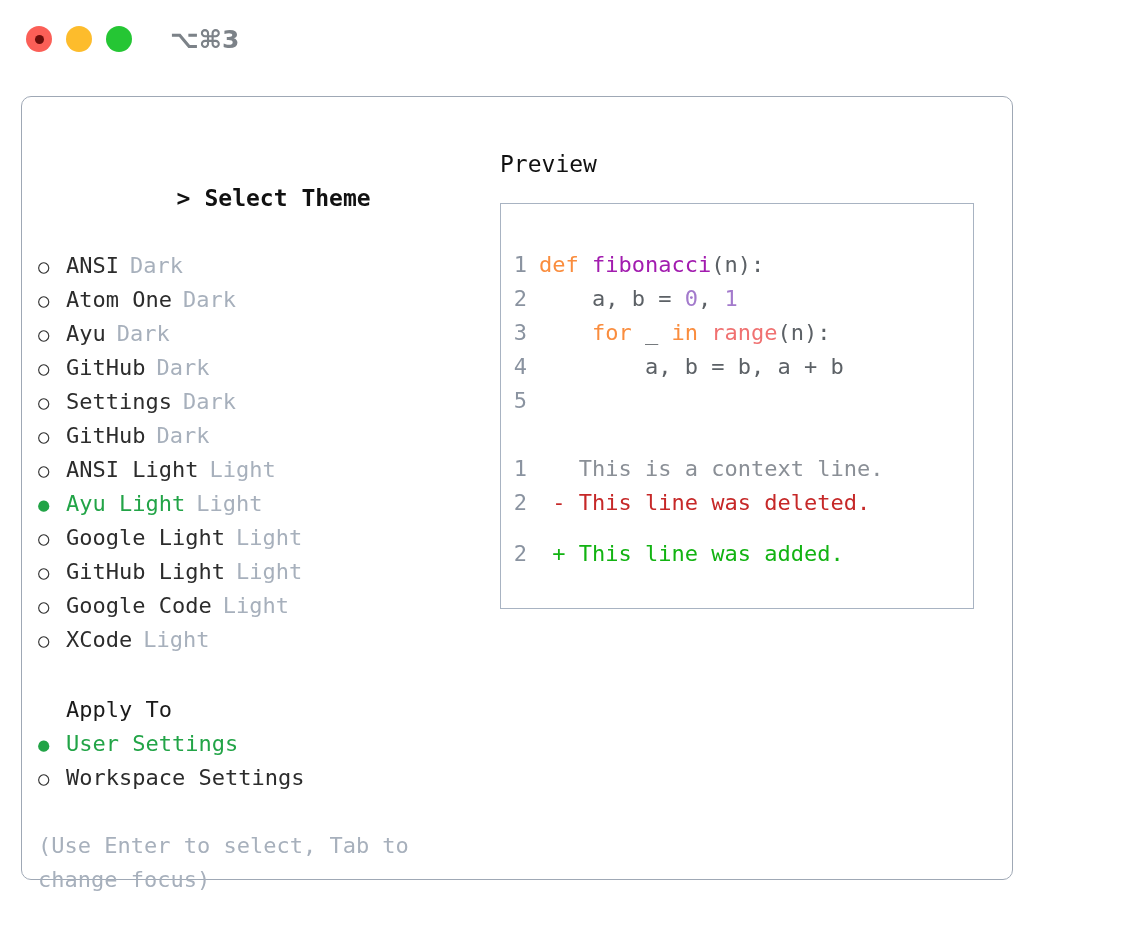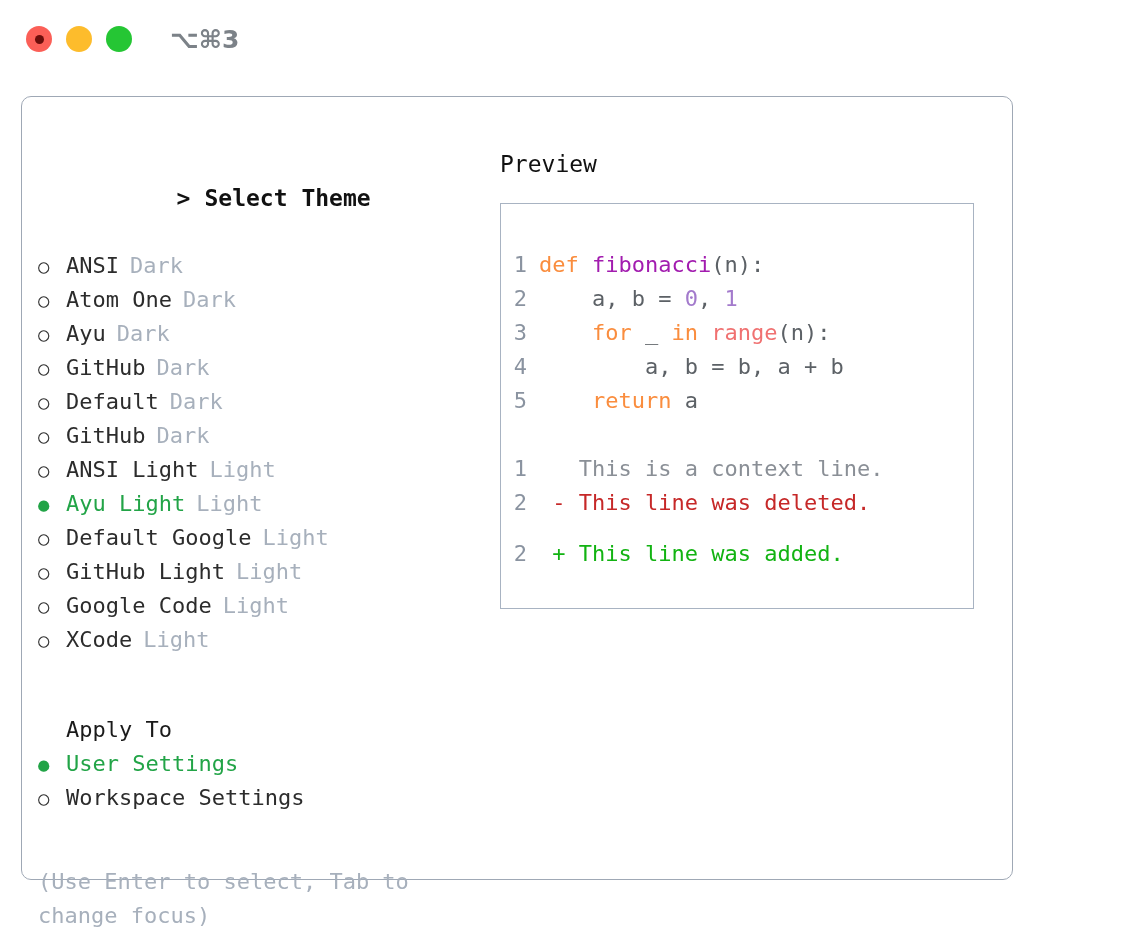--- a/index.html
+++ b/index.html
@@ -119,31 +119,31 @@
     color: #333333;
   }
   .opt-row.selected .opt-bullet { color: #22A447; }
   .opt-label { color: #2C2C2C; }
   .opt-row.selected .opt-label { color: #22A447; }
   .opt-tag {
     color: #A7B0BC;
     margin-left: 11px;
   }
 
-  #apply-group { margin-top: 56px; }
+  #apply-group { margin-top: 36px; }
   #apply-head {
     font-size: 22px;
     color: #1A1A1A;
     line-height: 34px;
     padding-left: 28px;
     white-space: pre;
   }
 
   #hint-text {
-    margin-top: 50px;
+    margin-top: 34px;
     font-size: 22px;
     line-height: 34px;
     color: #A7B0BC;
     width: 420px;
     white-space: pre-wrap;
   }
 
   
   #preview-column {
     position: absolute;
@@ -220,25 +220,25 @@
 
         <div class="section-head">
           <span class="marker">&gt;</span><span>Select Theme</span>
         </div>
 
         <div id="theme-list">
             <div class="opt-row"><span class="opt-bullet">○</span><span class="opt-label">ANSI</span><span class="opt-tag">Dark</span></div>
             <div class="opt-row"><span class="opt-bullet">○</span><span class="opt-label">Atom One</span><span class="opt-tag">Dark</span></div>
             <div class="opt-row"><span class="opt-bullet">○</span><span class="opt-label">Ayu</span><span class="opt-tag">Dark</span></div>
             <div class="opt-row"><span class="opt-bullet">○</span><span class="opt-label">GitHub</span><span class="opt-tag">Dark</span></div>
-            <div class="opt-row"><span class="opt-bullet">○</span><span class="opt-label">Default</span><span class="opt-tag">Dark</span></div>
+            <div class="opt-row"><span class="opt-bullet">○</span><span class="opt-label">Settings</span><span class="opt-tag">Dark</span></div>
             <div class="opt-row"><span class="opt-bullet">○</span><span class="opt-label">GitHub</span><span class="opt-tag">Dark</span></div>
             <div class="opt-row"><span class="opt-bullet">○</span><span class="opt-label">ANSI Light</span><span class="opt-tag">Light</span></div>
             <div class="opt-row selected"><span class="opt-bullet">●</span><span class="opt-label">Ayu Light</span><span class="opt-tag">Light</span></div>
-            <div class="opt-row"><span class="opt-bullet">○</span><span class="opt-label">Default Google</span><span class="opt-tag">Light</span></div>
+            <div class="opt-row"><span class="opt-bullet">○</span><span class="opt-label">Google Light</span><span class="opt-tag">Light</span></div>
             <div class="opt-row"><span class="opt-bullet">○</span><span class="opt-label">GitHub Light</span><span class="opt-tag">Light</span></div>
             <div class="opt-row"><span class="opt-bullet">○</span><span class="opt-label">Google Code</span><span class="opt-tag">Light</span></div>
             <div class="opt-row"><span class="opt-bullet">○</span><span class="opt-label">XCode</span><span class="opt-tag">Light</span></div>
           </div>
 
         <div id="apply-group">
           <div id="apply-head">Apply To</div>
           <div id="apply-list">
               <div class="opt-row selected"><span class="opt-bullet">●</span><span class="opt-label">User Settings</span></div>
               <div class="opt-row"><span class="opt-bullet">○</span><span class="opt-label">Workspace Settings</span></div>
@@ -249,21 +249,21 @@
       </div>
 
       <div id="preview-column">
         <div id="preview-title">Preview</div>
         <div id="preview-box">
           <div id="code-block">
               <div class="code-line"><span class="lineno">1</span><span class="code-text"><span class="tok-kw">def </span><span class="tok-fn">fibonacci</span><span class="tok-txt">(n):</span></span></div>
               <div class="code-line"><span class="lineno">2</span><span class="code-text"><span class="tok-txt">    a, b = </span><span class="tok-num">0</span><span class="tok-txt">, </span><span class="tok-num">1</span></span></div>
               <div class="code-line"><span class="lineno">3</span><span class="code-text"><span class="tok-txt">    </span><span class="tok-kw">for</span><span class="tok-txt"> _ </span><span class="tok-kw">in</span><span class="tok-txt"> </span><span class="tok-bi">range</span><span class="tok-txt">(n):</span></span></div>
               <div class="code-line"><span class="lineno">4</span><span class="code-text"><span class="tok-txt">        a, b = b, a + b</span></span></div>
-              <div class="code-line"><span class="lineno">5</span><span class="code-text"><span class="tok-txt">    </span><span class="tok-kw">return</span><span class="tok-txt"> a</span></span></div>
+              <div class="code-line"><span class="lineno">5</span></div>
             </div>
           <div class="blank-line"></div>
           <div id="diff-block">
               <div class="code-line diff-ctx"><span class="lineno">1</span><span class="code-text">   This is a context line.</span></div>
               <div class="code-line diff-del"><span class="lineno">2</span><span class="code-text"> - This line was deleted.</span></div>
               <div class="code-line diff-add"><span class="lineno">2</span><span class="code-text"> + This line was added.</span></div>
             </div>
         </div>
       </div>
 

